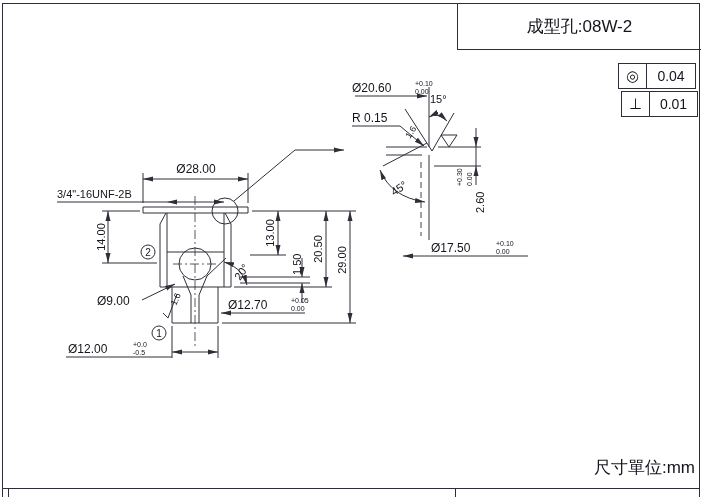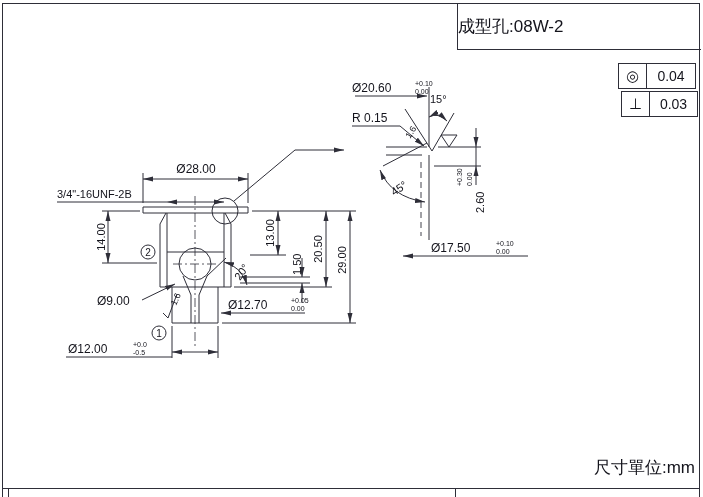--- a/index.html
+++ b/index.html
@@ -1,21 +1,21 @@
 <!DOCTYPE html>
 <html><head>
 <meta charset="utf-8">
 <style>
   html,body{margin:0;padding:0;background:#fff;}
   .page{position:relative;width:703px;height:497px;background:#ffffff;overflow:hidden;
         font-family:"Liberation Sans",sans-serif;color:#14141c;}
   .bline{position:absolute;background:#2e2e38;}
   .titlebox{position:absolute;left:457px;top:3px;width:243px;height:46px;
             border-left:1px solid #2e2e38;border-bottom:1px solid #2e2e38;
-            display:flex;align-items:center;justify-content:flex-start;font-size:17px;}
+            display:flex;align-items:center;justify-content:center;font-size:17px;}
   .tolframe{position:absolute;height:24px;border:1px solid #2e2e38;display:flex;background:#fff;}
   .tolframe .sym{width:27px;border-right:1px solid #2e2e38;display:flex;align-items:center;justify-content:center;font-size:15px;}
   .tolframe .val{flex:1;display:flex;align-items:center;justify-content:center;font-size:14px;}
   .units{position:absolute;left:440px;top:456px;width:255px;text-align:right;font-size:17px;}
   svg{position:absolute;left:0;top:0;}
   svg .ln{stroke:#2e2e38;stroke-width:1;fill:none;}
   svg .cl{stroke:#2e2e38;stroke-width:0.8;fill:none;stroke-dasharray:9 3 2 3;}
   svg .hid{stroke:#2e2e38;stroke-width:0.9;fill:none;stroke-dasharray:6 4;}
   svg text{fill:#14141c;font-family:"Liberation Sans",sans-serif;stroke:none;}
   .t12{font-size:12px;}.t11{font-size:11px;}.t10{font-size:10px;}.t9{font-size:9px;}.t7{font-size:7px;}
@@ -36,21 +36,21 @@
   <div class="titlebox">
     <span>成型孔:08W-2</span>
   </div>
 
   <div class="tolframe" style="left:618px;top:63px;width:76px;">
     <span class="sym">◎</span>
     <span class="val">0.04</span>
   </div>
   <div class="tolframe" style="left:621px;top:91px;width:75px;">
     <span class="sym">⊥</span>
-    <span class="val">0.03</span>
+    <span class="val">0.01</span>
   </div>
 
   <div class="units">尺寸單位:mm</div>
 
   <svg width="703" height="497" viewBox="0 0 703 497">
     <defs>
       <marker id="arr" viewBox="0 0 10 6" refX="10" refY="3" markerWidth="10" markerHeight="6" orient="auto-start-reverse" markerUnits="userSpaceOnUse">
         <path d="M0,0.5 L10,3 L0,5.5 Z" fill="#2e2e38"></path>
       </marker>
     </defs>

